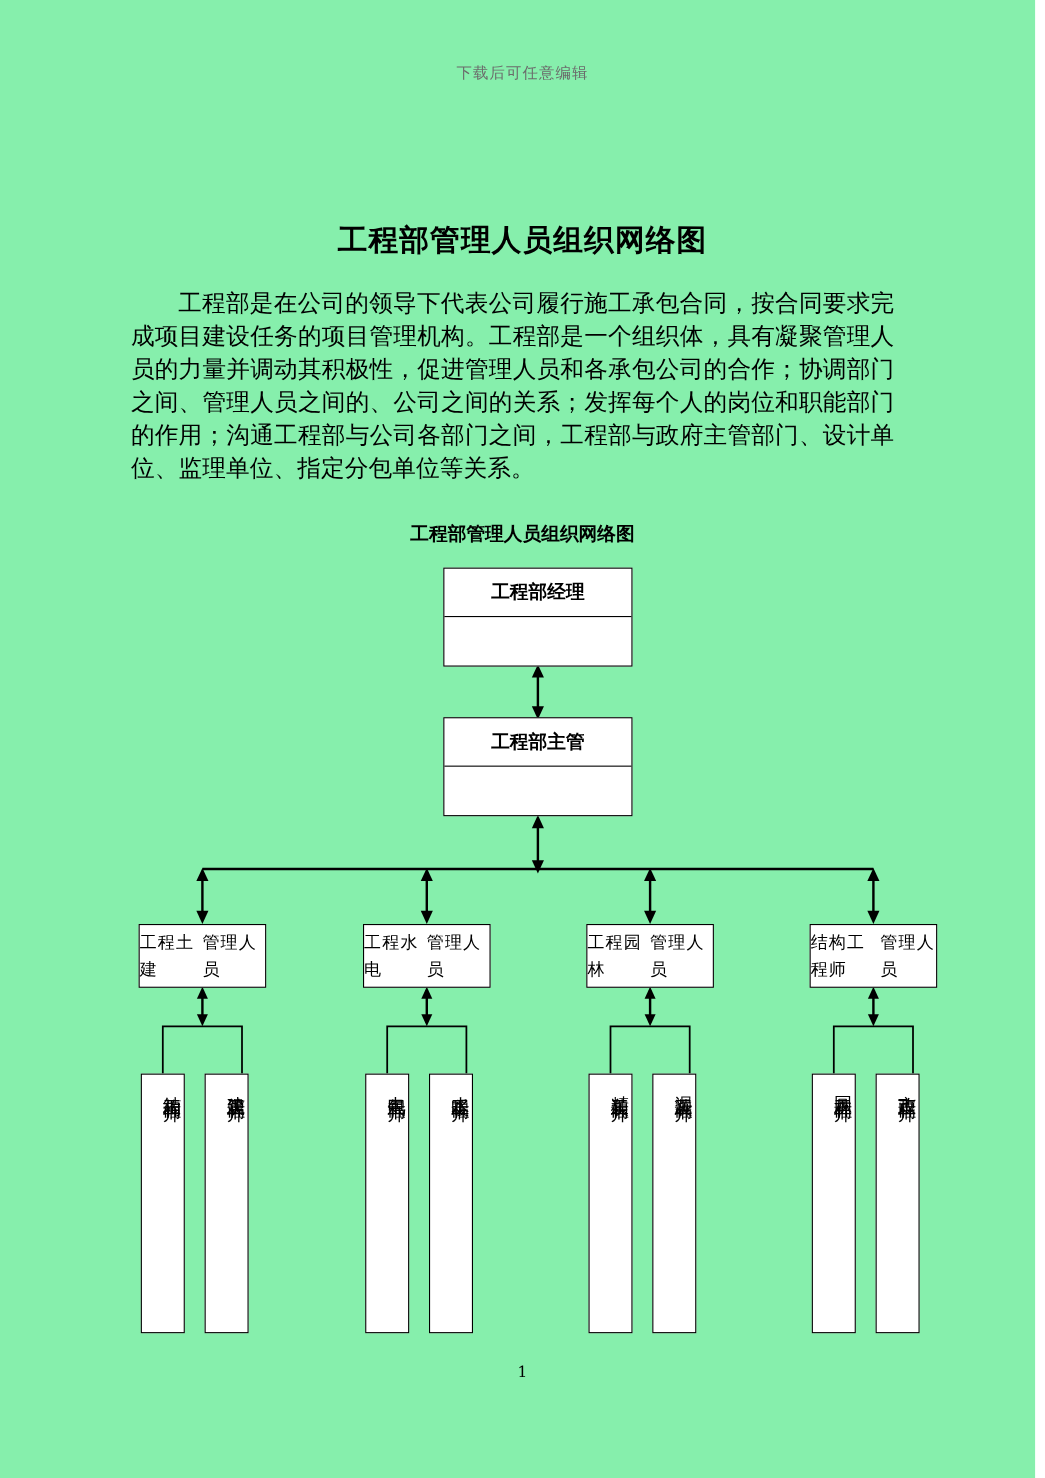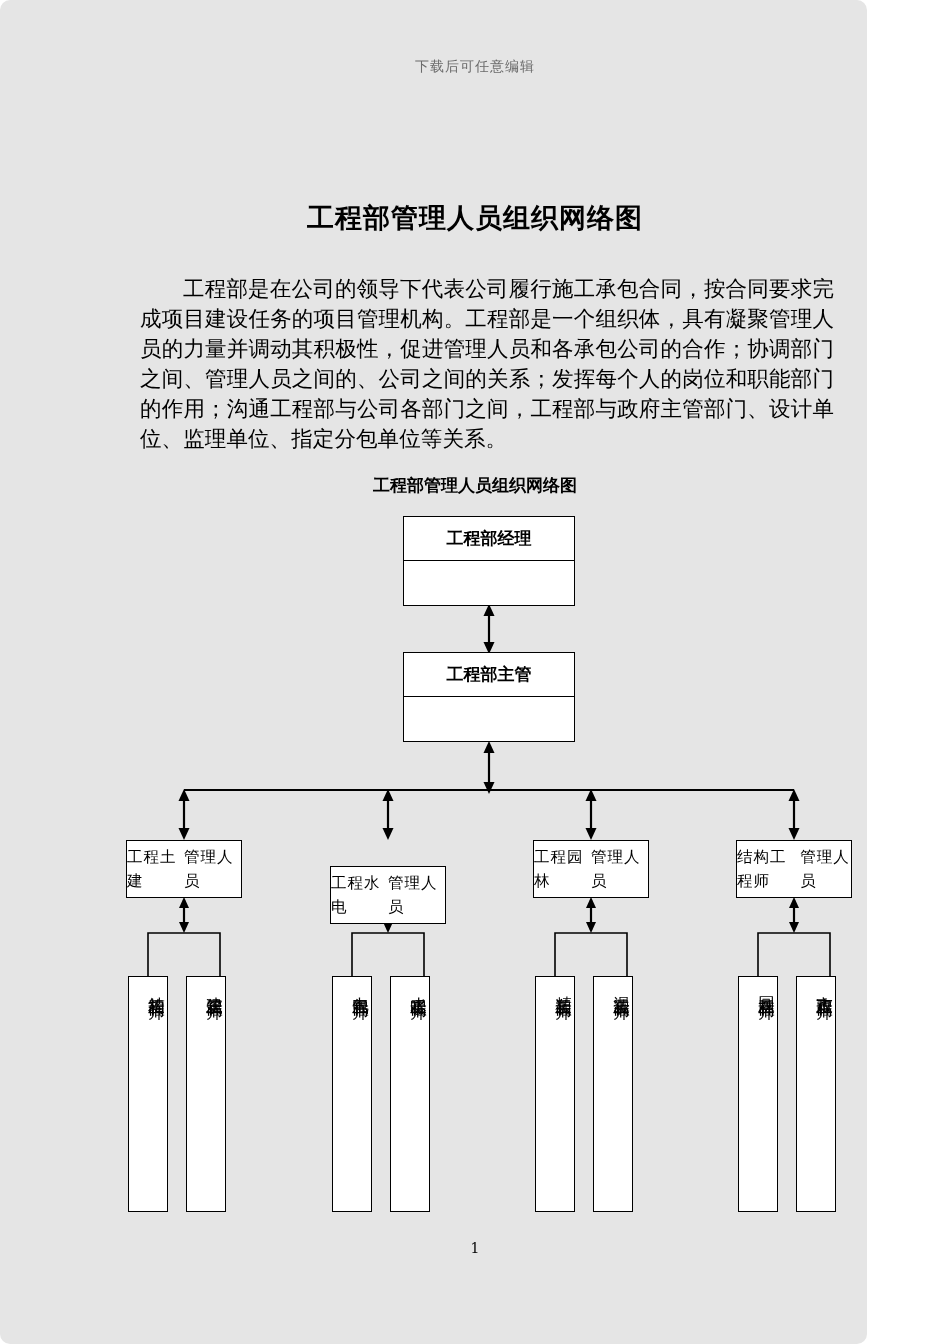--- a/index.html
+++ b/index.html
@@ -6,25 +6,24 @@
     margin: 0;
     padding: 0;
     background: #ffffff;
   }
   body {
     font-family: "DejaVu Sans", sans-serif;
     color: #000000;
   }
   #page {
     position: relative;
-    width: 867px;
+    width: 941px;
     height: 1344px;
-    background: #e5e5e5;
+    background: #86efac;
     overflow: hidden;
-    border-radius: 10px;
   }
 
   
   .doc-header {
     position: absolute;
     top: 58px;
     left: 0;
     width: 950px;
     text-align: center;
     font-family: "DejaVu Serif", serif;
@@ -43,30 +42,29 @@
     font-family: "DejaVu Sans", sans-serif;
     font-size: 27px;
     font-weight: bold;
     letter-spacing: 1px;
   }
 
   
   .doc-body {
     position: absolute;
     top: 262px;
-    left: 140px;
+    left: 119px;
     width: 694px;
     font-family: "DejaVu Serif", serif;
     font-size: 21.5px;
     line-height: 30px;
     text-align: justify;
     text-justify: inter-ideograph;
     text-indent: 2em;
     letter-spacing: 0.1px;
-    margin-top: 12px;
   }
 
   
   .chart-caption {
     position: absolute;
     top: 474px;
     left: 0;
     width: 950px;
     text-align: center;
     font-family: "DejaVu Sans", sans-serif;
@@ -237,21 +235,21 @@
 
     <div class="node-box" style="left:403px; top:652px; width:172px; height:90px;">
       <div class="hdr">工程部主管</div>
       <div class="body-cell"></div>
     </div>
 
     <div class="dept-box" style="left:126px; top:840px; width:116px; height:58px;">
       <span>工程土建</span>
       <span>管理人员</span>
     </div>
-    <div class="dept-box" style="left:330px; top:840px; width:116px; height:58px;margin-top:26px;">
+    <div class="dept-box" style="left:330px; top:840px; width:116px; height:58px;">
       <span>工程水电</span>
       <span>管理人员</span>
     </div>
     <div class="dept-box" style="left:533px; top:840px; width:116px; height:58px;">
       <span>工程园林</span>
       <span>管理人员</span>
     </div>
     <div class="dept-box" style="left:736px; top:840px; width:116px; height:58px;">
       <span>结构工程师</span>
       <span>管理人员</span>

